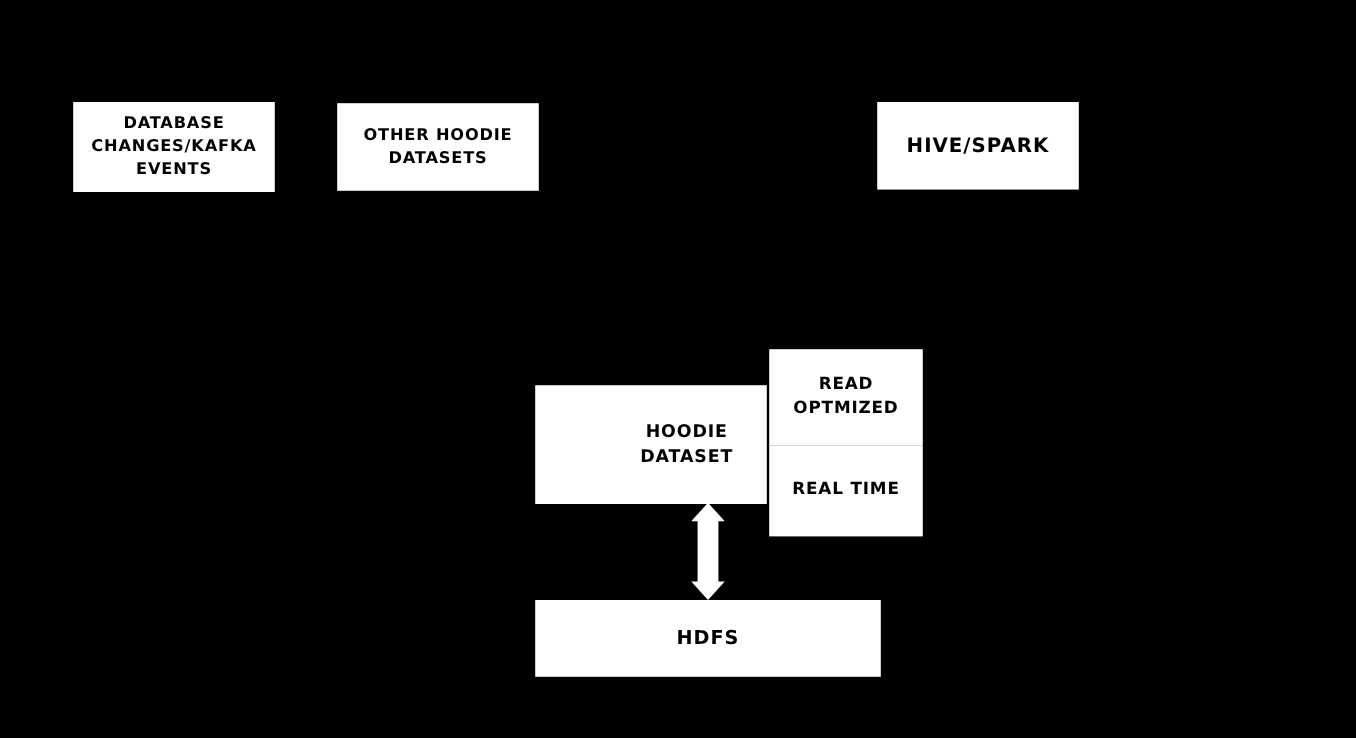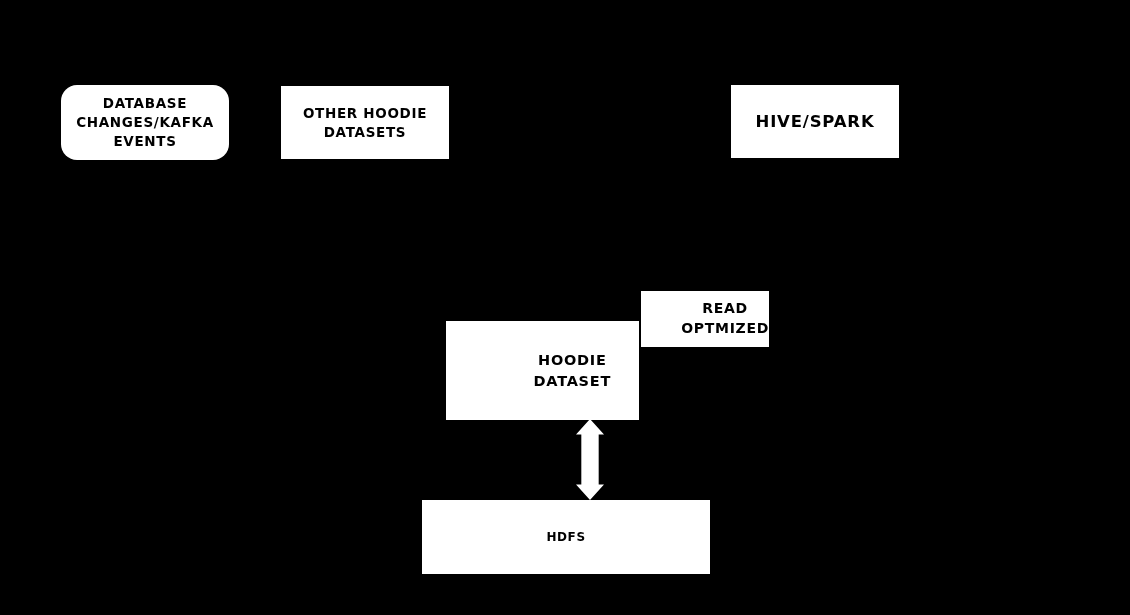--- a/index.html
+++ b/index.html
@@ -12,28 +12,28 @@
   .node{
     position:absolute;box-sizing:border-box;
     background:var(--box-fill,#ffffff);color:var(--box-text,#000000);
     display:flex;align-items:center;justify-content:center;
     font-weight:bold;text-transform:uppercase;
   }
   .node-label{
     white-space:pre-line;text-align:center;
     letter-spacing:.05em;line-height:1.4;
   }
-  .node--database{left:61px;top:85px;width:168px;height:75px;font-size:13.5px;border-radius:16px;}
+  .node--database{left:61px;top:85px;width:168px;height:75px;font-size:13.5px;}
   .node--other{left:281px;top:86px;width:168px;height:73px;font-size:13.5px;}
   .node--hive{left:731px;top:85px;width:168px;height:73px;font-size:16.5px;}
   .node--presto{left:921px;top:85px;width:170px;height:73px;font-size:16.5px;}
   .node--hoodie{left:446px;top:321px;width:193px;height:99px;font-size:14.5px;justify-content:flex-end;padding-right:28px;}
-  .node--read{left:641px;top:291px;width:128px;height:56px;font-size:14px;justify-content:flex-end;}
+  .node--read{left:641px;top:291px;width:128px;height:80px;font-size:14px;}
   .node--real{left:641px;top:371px;width:128px;height:76px;font-size:14px;}
-  .node--hdfs{left:422px;top:500px;width:288px;height:74px;font-size:12px;}
+  .node--hdfs{left:446px;top:500px;width:288px;height:64px;font-size:16px;}
   .arrow-double-vertical{
     position:absolute;left:576px;top:419px;width:28px;height:81px;
     background:var(--arrow-fill,#ffffff);
     clip-path:polygon(50% 0%,100% 19%,81% 19%,81% 81%,100% 81%,50% 100%,0% 81%,19% 81%,19% 19%,0% 19%);
   }
 </style>
 </head>
 <body>
 
 <div class="canvas">
@@ -57,20 +57,23 @@
   <div class="node node--hoodie">
     <span class="node-label">HOODIE
 DATASET</span>
   </div>
 
   <div class="node node--read">
     <span class="node-label">READ
 OPTMIZED</span>
   </div>
 
+  <div class="node node--real">
+    <span class="node-label">REAL TIME</span>
+  </div>
 
   <div class="arrow-double-vertical"></div>
 
   <div class="node node--hdfs">
     <span class="node-label">HDFS</span>
   </div>
 
 </div>
 
 </body></html>

